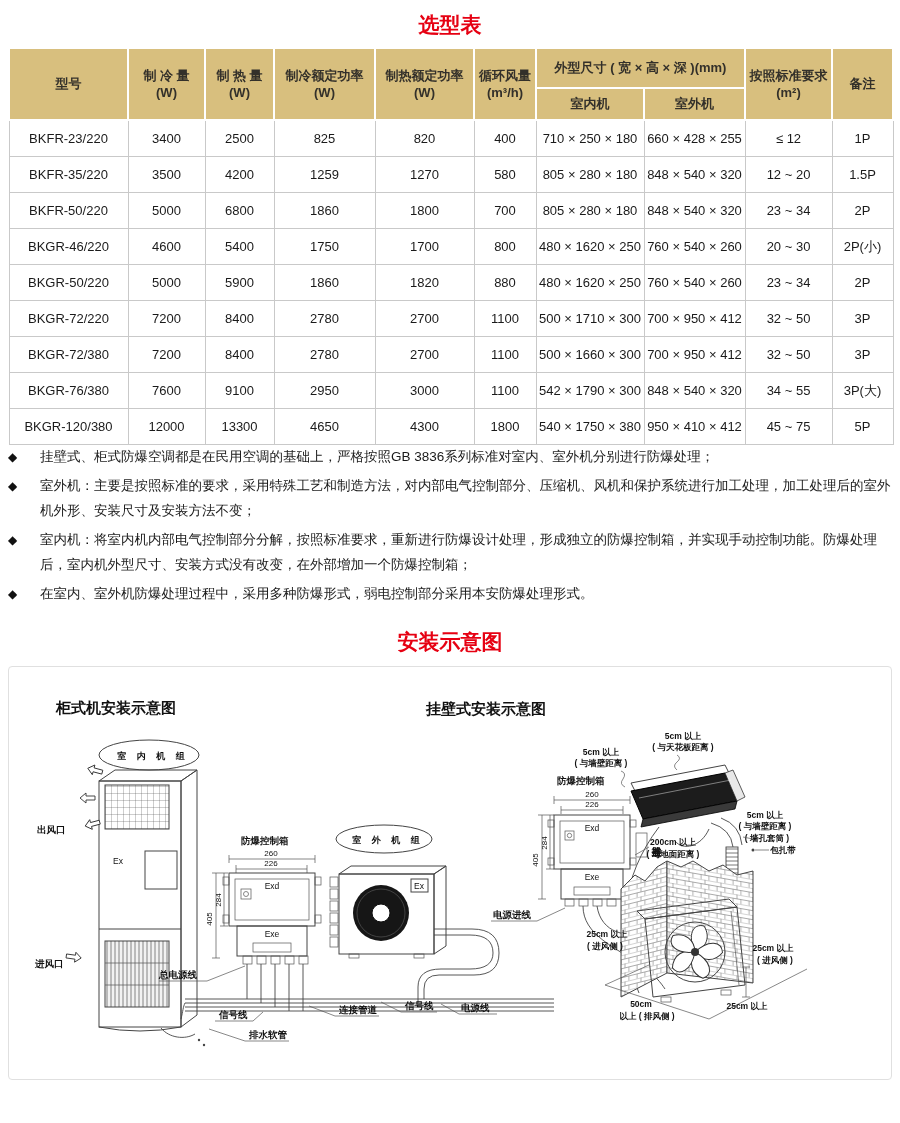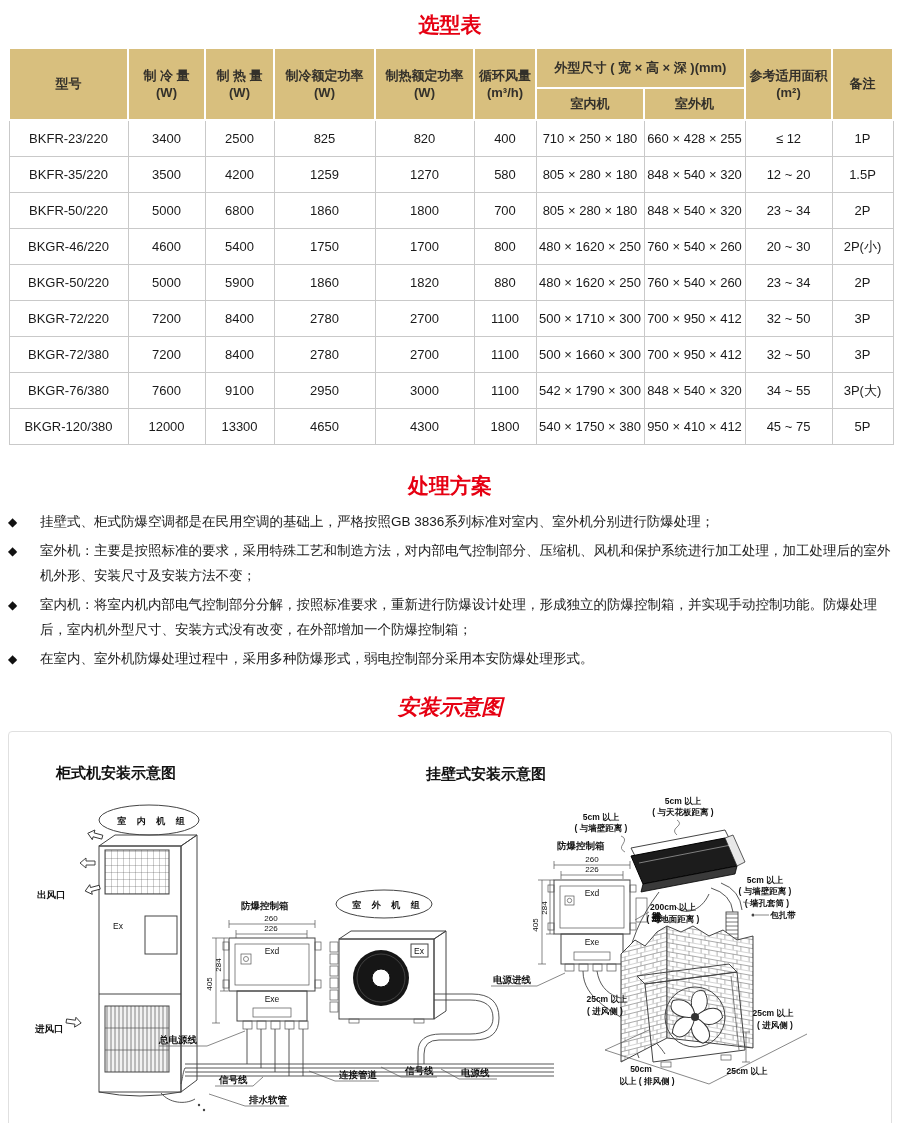--- a/index.html
+++ b/index.html
@@ -1,21 +1,21 @@
 <!DOCTYPE html>
 <html><head>
 <meta charset="utf-8">
 <style>
   html,body { margin:0; padding:0; background:#fff; }
   body { width:900px; font-family:"Liberation Sans","DejaVu Sans",sans-serif; color:#1a1a1a; }
   .page { padding:8px 8px 0 8px; }
   .section-title { color:#e60012; font-size:21px; font-weight:bold; margin:0; line-height:1.2;text-align:center; }
   #t1 { margin:4px 0 10px 0; }
   #t2 { margin:28px 0 12px 0; }
-  #t3 { margin:22px 0 12px 0;font-style:italic; }
+  #t3 { margin:22px 0 12px 0; }
 
   table.spec { width:884px; border-collapse:collapse; table-layout:fixed; border:1px solid #c9c9c9; }
   table.spec thead th { background:#d8bf7e; border:2px solid #fff; font-size:13px; font-weight:bold;
     color:#33302a; padding:2px 1px; line-height:1.35; }
   table.spec tbody td { border:1px solid #c9c9c9; text-align:center; vertical-align:middle;
     font-size:13px; height:35px; padding:0 2px; background:#fff; }
   td.dim-cell { font-size:11.5px; letter-spacing:0; }
 
   ul.treat { list-style:none; margin:0; padding:0; }
   ul.treat li { display:flex; font-size:13.5px; line-height:1.85; margin:0 0 4px 0; }
@@ -72,21 +72,21 @@
         <th rowspan="2">
             <div>制热额定功率</div>
             <div>(W)</div>
           </th>
         <th rowspan="2">
             <div>循环风量</div>
             <div>(m³/h)</div>
           </th>
         <th colspan="2" style="height:34px">外型尺寸 ( 宽 × 高 × 深 )(mm)</th>
         <th rowspan="2">
-            <div>参考适用面积</div>
+            <div>按照标准要求</div>
             <div>(m²)</div>
           </th>
         <th rowspan="2">备注</th>
       </tr>
       <tr>
         <th style="height:26px">室内机</th>
         <th>室外机</th>
       </tr>
     </thead>
     <tbody>
@@ -194,21 +194,20 @@
           <td>4300</td>
           <td>1800</td>
           <td class="dim-cell">540 × 1750 × 380</td>
           <td class="dim-cell">950 × 410 × 412</td>
           <td>45 ~ 75</td>
           <td>5P</td>
         </tr>
       </tbody>
   </table>
 
-  <h2 id="t2" class="section-title">处理方案</h2>
 
   <ul class="treat">
     <li>
         <span class="marker">◆</span>
         <span class="btext">挂壁式、柜式防爆空调都是在民用空调的基础上，严格按照GB 3836系列标准对室内、室外机分别进行防爆处理；</span>
       </li>
     <li>
         <span class="marker">◆</span>
         <span class="btext">室外机：主要是按照标准的要求，采用特殊工艺和制造方法，对内部电气控制部分、压缩机、风机和保护系统进行加工处理，加工处理后的室外机外形、安装尺寸及安装方法不变；</span>
       </li>

